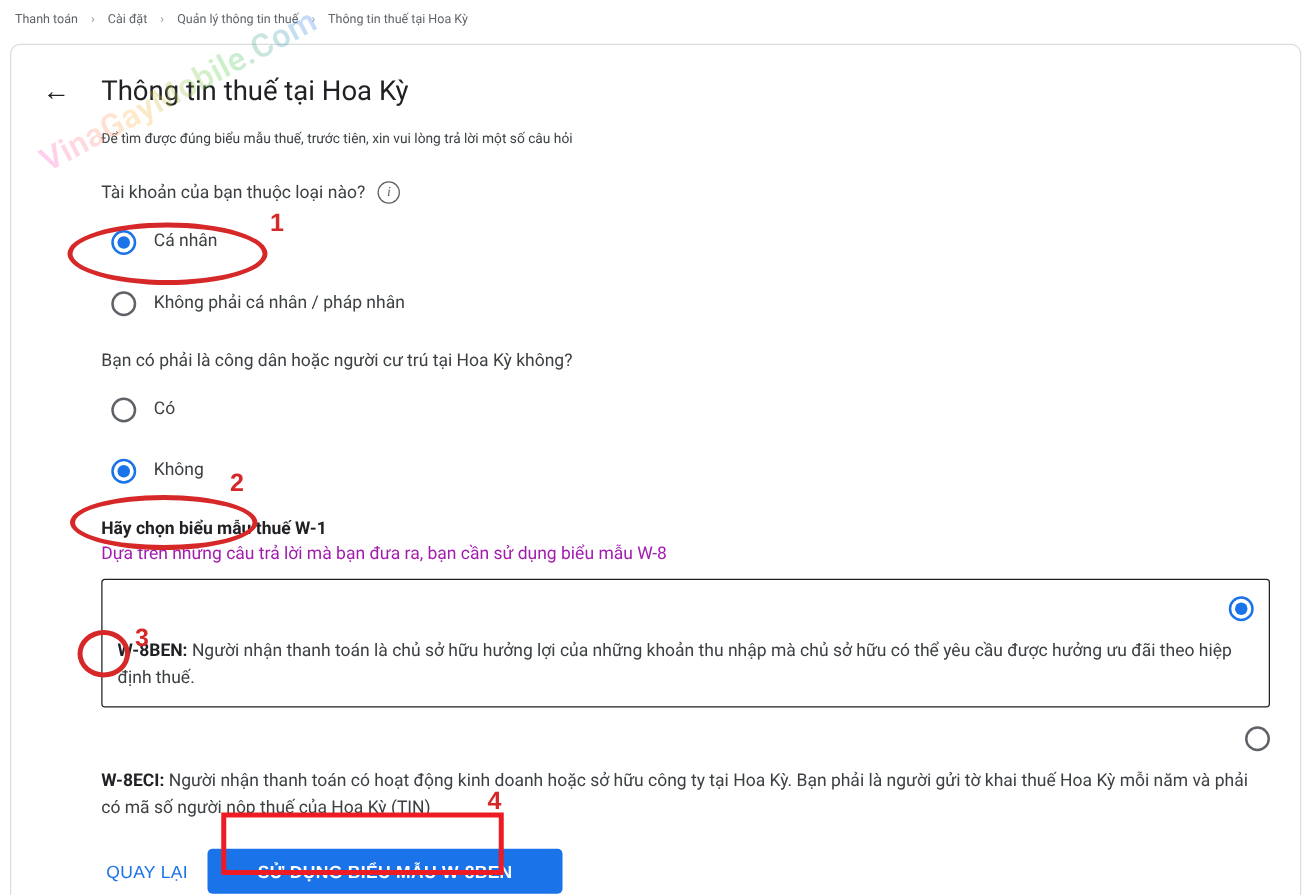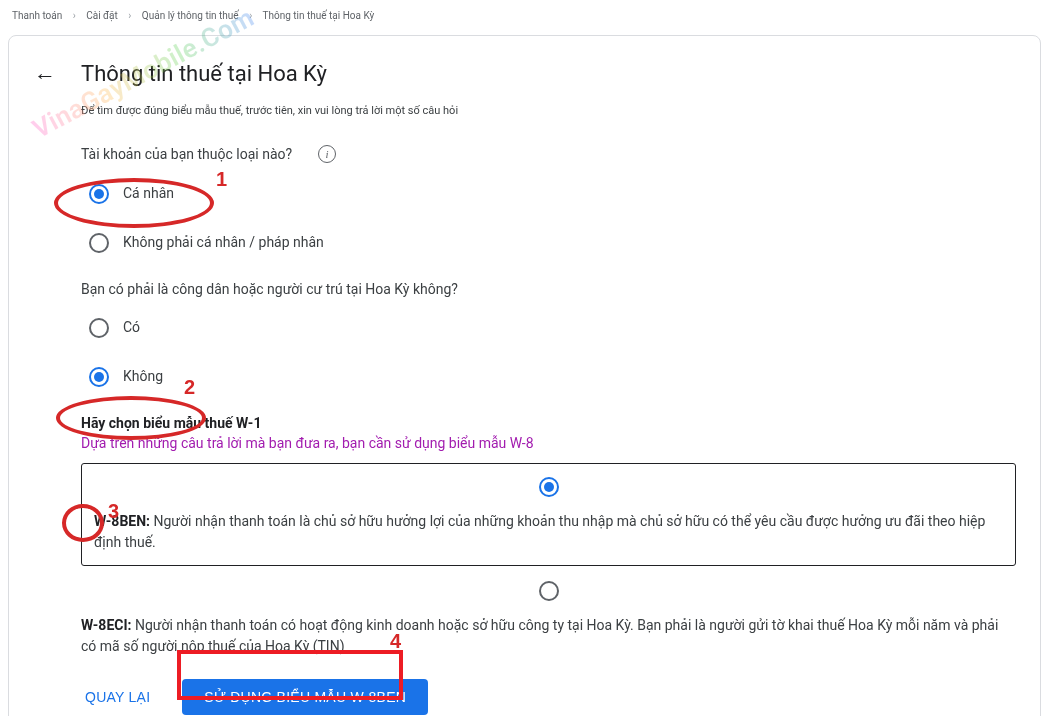--- a/index.html
+++ b/index.html
@@ -50,38 +50,38 @@
   .section {
     margin-left: 48px;
     margin-bottom: 28px;
   }
   .question {
     color: #3c4043;
     font-size: 14px;
     margin-bottom: 20px;
     display: flex;
     align-items: center;
-    gap: 26px;
+    gap: 10px;
   }
   .info-icon {
     display: inline-flex;
     align-items: center;
     justify-content: center;
     width: 18px; height: 18px;
     border: 1.4px solid #5f6368;
     border-radius: 50%;
     font-size: 11px;
     color: #5f6368;
     font-family: Georgia, serif;
     font-style: italic;
     cursor: pointer;
   }
   .radio-row {
     display: flex;
-    align-items: center;
+    align-items: flex-end;
     gap: 14px;
     margin: 12px 0 28px 8px;
     cursor: pointer;
   }
   .radio-row.tight { margin-bottom: 14px; flex-direction: column; }
   .radio {
     width: 20px; height: 20px;
     border: 2px solid #5f6368;
     border-radius: 50%;
     flex-shrink: 0;
@@ -106,38 +106,38 @@
     border-radius: 3px;
     padding: 12px 12px;
     margin-bottom: 14px;
   }
   .boxed .radio-row { margin: 0; }
   .actions {
     margin-left: 48px;
     margin-top: 22px;
     display: flex;
     align-items: center;
-    gap: 28px;
+    gap: 12px;
   }
   .btn-text {
     color: #1a73e8;
     font-weight: 500;
     font-size: 14px;
     letter-spacing: .25px;
     cursor: pointer;
     background: none; border: none;
     padding: 8px 4px;
   }
   .btn-primary {
     background: #1a73e8;
     color: #fff;
     border: none;
-    padding: 10px 22px;
-    font-size: 14px;
-    font-weight: 400;
+    padding: 10px 40px;
+    font-size: 14px;
+    font-weight: 700;
     letter-spacing: .25px;
     border-radius: 4px;
     cursor: pointer;
   }
 
   
   .ann { position: absolute; pointer-events: none; }
   .ann-oval {
     border: 4px solid #d62828;
     border-radius: 50%;

